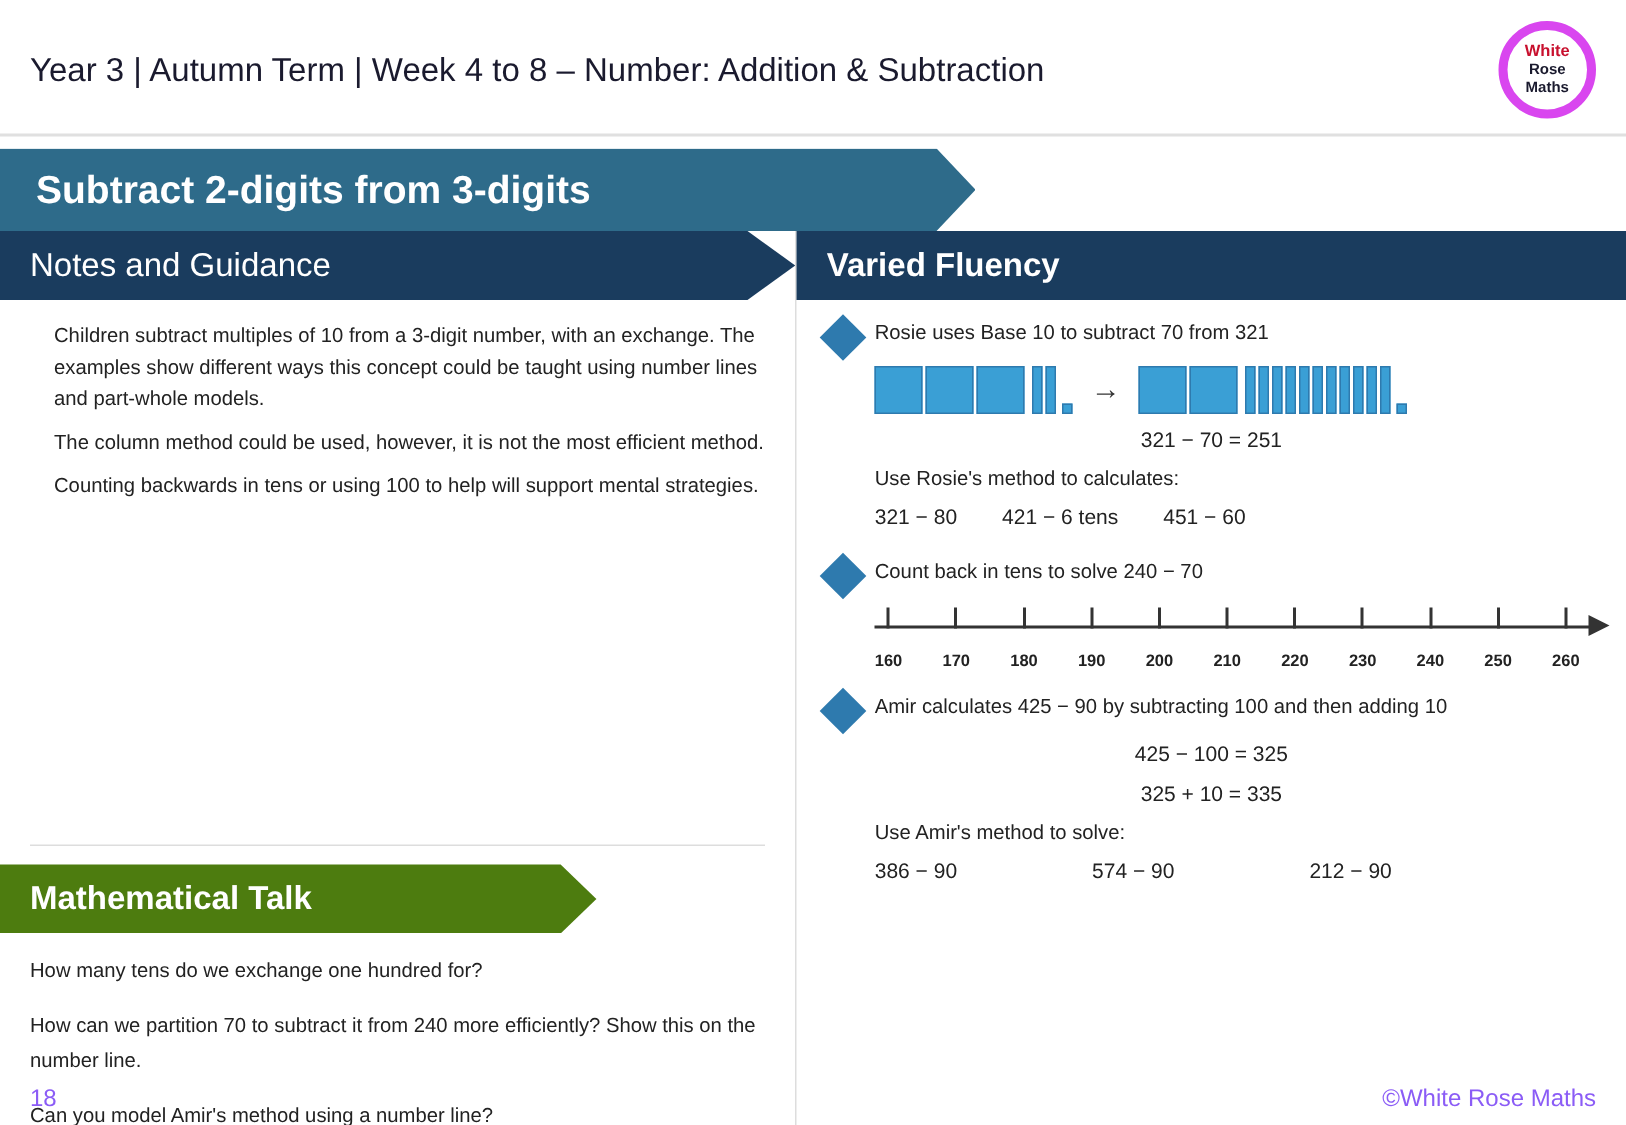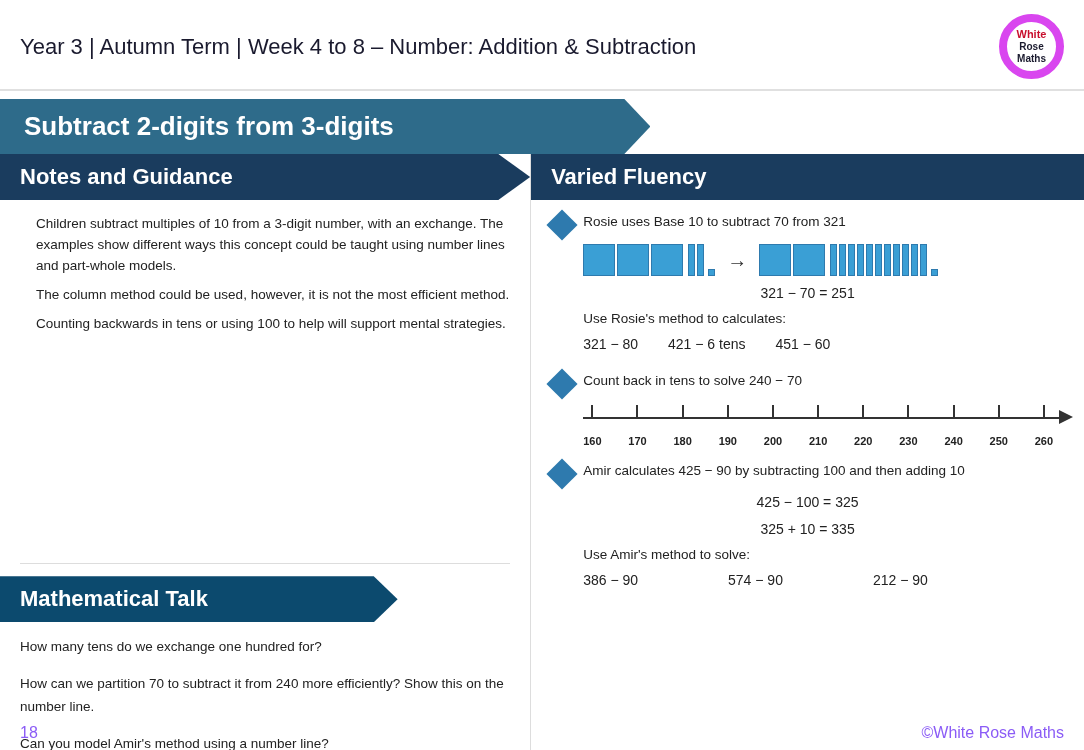--- a/index.html
+++ b/index.html
@@ -25,21 +25,21 @@
       color: #1a1a2e;
       font-weight: 400;
     }
 
     
     .logo {
       width: 65px;
       height: 65px;
       border-radius: 50%;
       background: #fff;
-      border: 8px solid #d946ef;
+      border: 6px solid #d946ef;
       display: flex;
       flex-direction: column;
       align-items: center;
       justify-content: center;
       font-size: 10px;
       font-weight: 700;
       color: #1a1a2e;
       text-align: center;
       line-height: 1.2;
     }
@@ -79,34 +79,34 @@
     
     .section-header-left {
       background: #1a3c5e;
       padding: 10px 20px;
       clip-path: polygon(0 0, 94% 0, 100% 50%, 94% 100%, 0 100%);
       width: 100%;
     }
     .section-header-left-text {
       color: #fff;
       font-size: 22px;
-      font-weight: 700;
+      font-weight: 400;
     }
 
     .notes-content {
       padding: 14px 20px 10px 36px;
       font-size: 13.5px;
       color: #222;
       line-height: 1.55;
       flex: 1;
     }
 
     
     .section-header-math {
-      background: #0c4a6e;
+      background: #4d7c0f;
       padding: 10px 20px;
       clip-path: polygon(0 0, 94% 0, 100% 50%, 94% 100%, 0 100%);
       width: 75%;
     }
     .section-header-math-text {
       color: #fff;
       font-size: 22px;
       font-weight: 700;
     }
 

